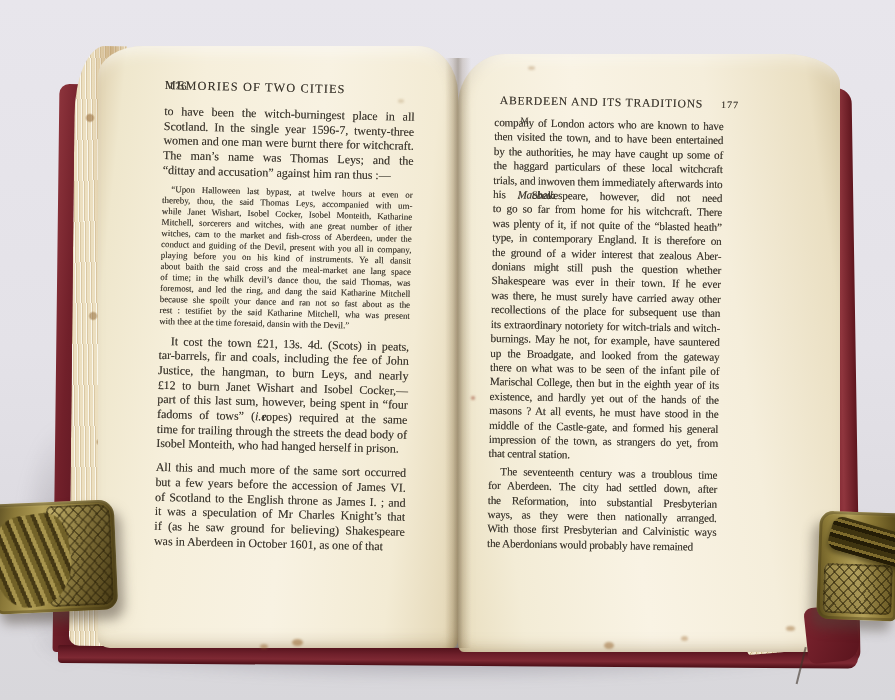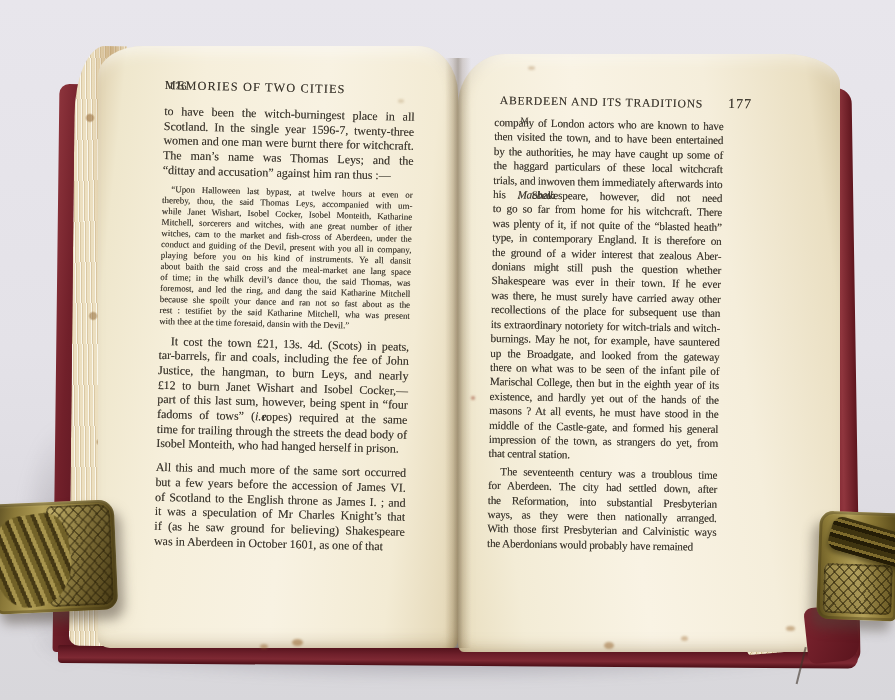--- a/index.html
+++ b/index.html
@@ -67,21 +67,21 @@
   
   .text-col{z-index:6; color:#3a352c; text-shadow:0 0 .4px rgba(58,53,43,.55);}
   .left-text{left:165px; top:78px; width:281px; transform:rotate(1.35deg); transform-origin:0 0;}
   .right-text{left:495px; top:90px; width:259px; transform:rotate(1deg); transform-origin:0 0;}
 
   .pg-header{position:relative; height:16px; margin-bottom:10px; white-space:nowrap;}
   .left-text .pg-num{position:absolute; left:4px; top:2px; font-size:10.5px; letter-spacing:1px;}
   .left-text .pg-title{display:block; text-align:center; font-size:12.2px; letter-spacing:1.2px;}
   .right-text .pg-header{margin-left:5px; margin-bottom:9px;}
   .right-text .pg-title{position:static; display:inline; font-size:11.6px; letter-spacing:.8px;}
-  .right-text .pg-num{position:static; display:inline; font-size:14px; letter-spacing:1px; margin-left:25px;}
+  .right-text .pg-num{position:static; display:inline; font-size:10px; letter-spacing:1px; margin-left:18px;}
 
   .para{position:relative;}
   .line{position:relative; text-align:justify; text-align-last:justify; white-space:normal;}
   .line.last{text-align-last:left;}
   .it{font-style:italic;}
   .para.indent .line:first-child{text-indent:12px;}
   .para.quote.indent .line:first-child{text-indent:9px;}
   .left-text .body{font-size:12px; line-height:14.7px; letter-spacing:-.05px;}
   .left-text .quote{font-size:8.9px; line-height:11px; margin:6px 0 7px; letter-spacing:0;}
   .left-text .para.body + .para.body{margin-top:9px;}

